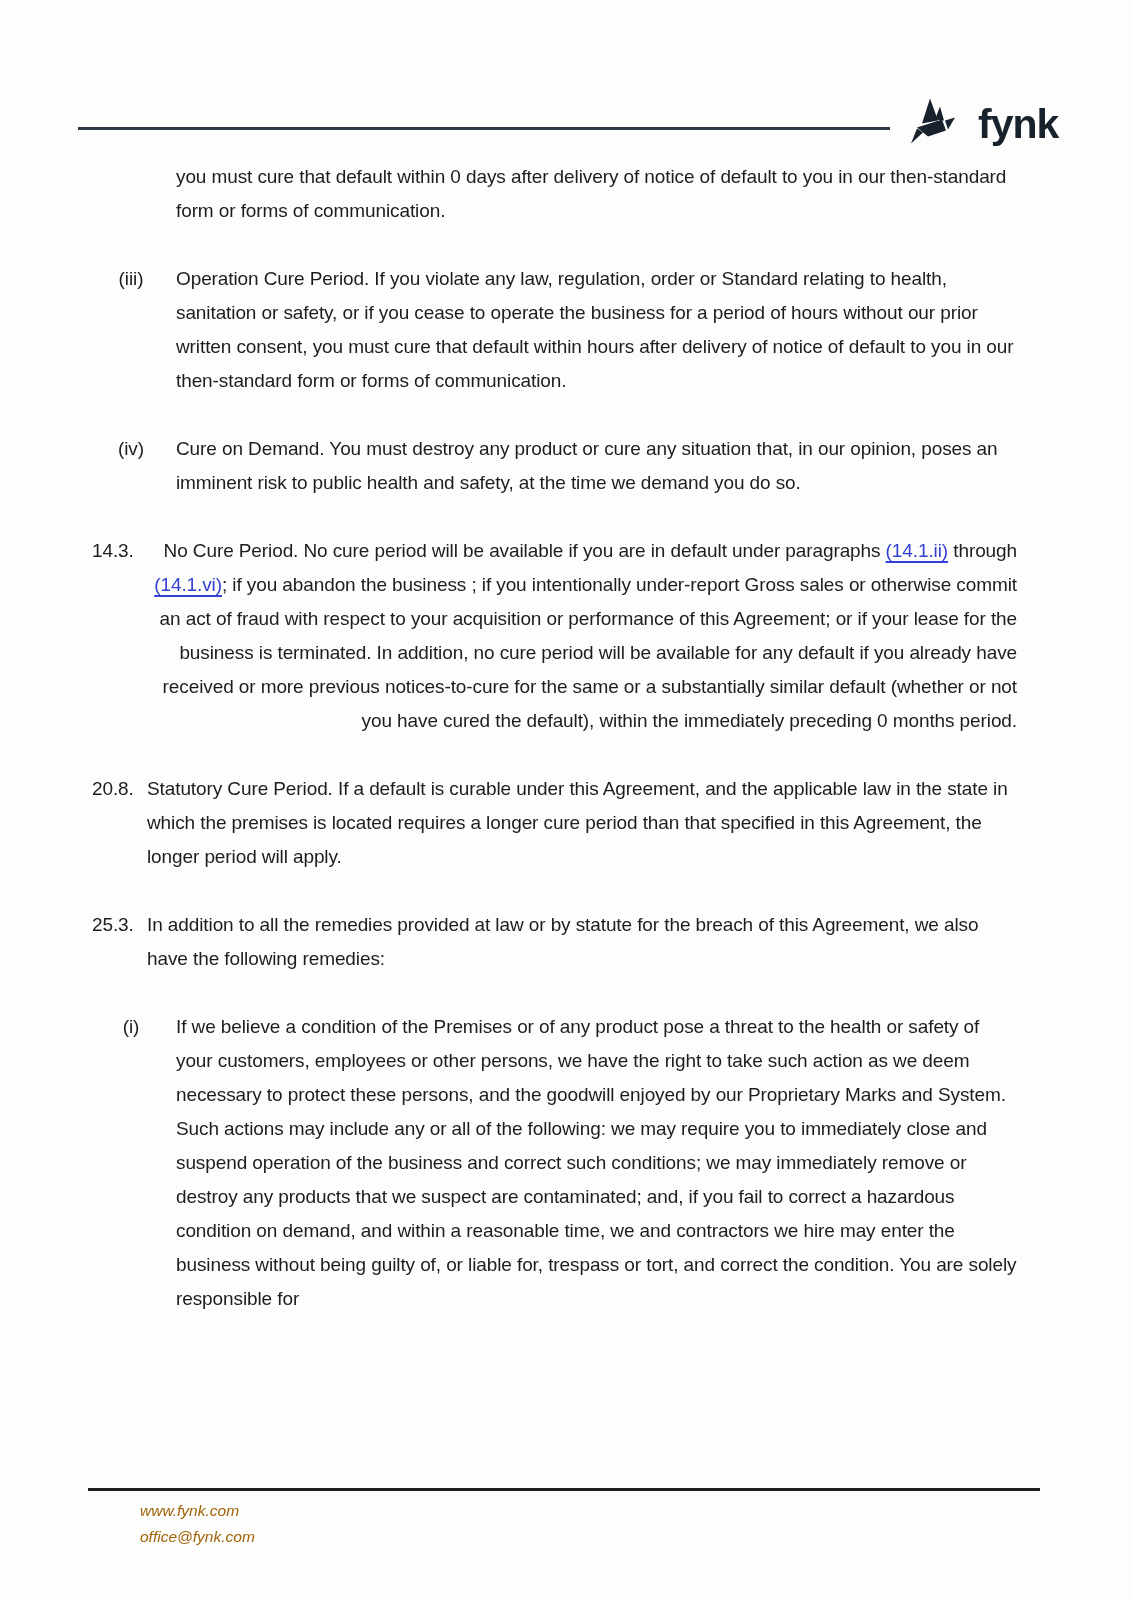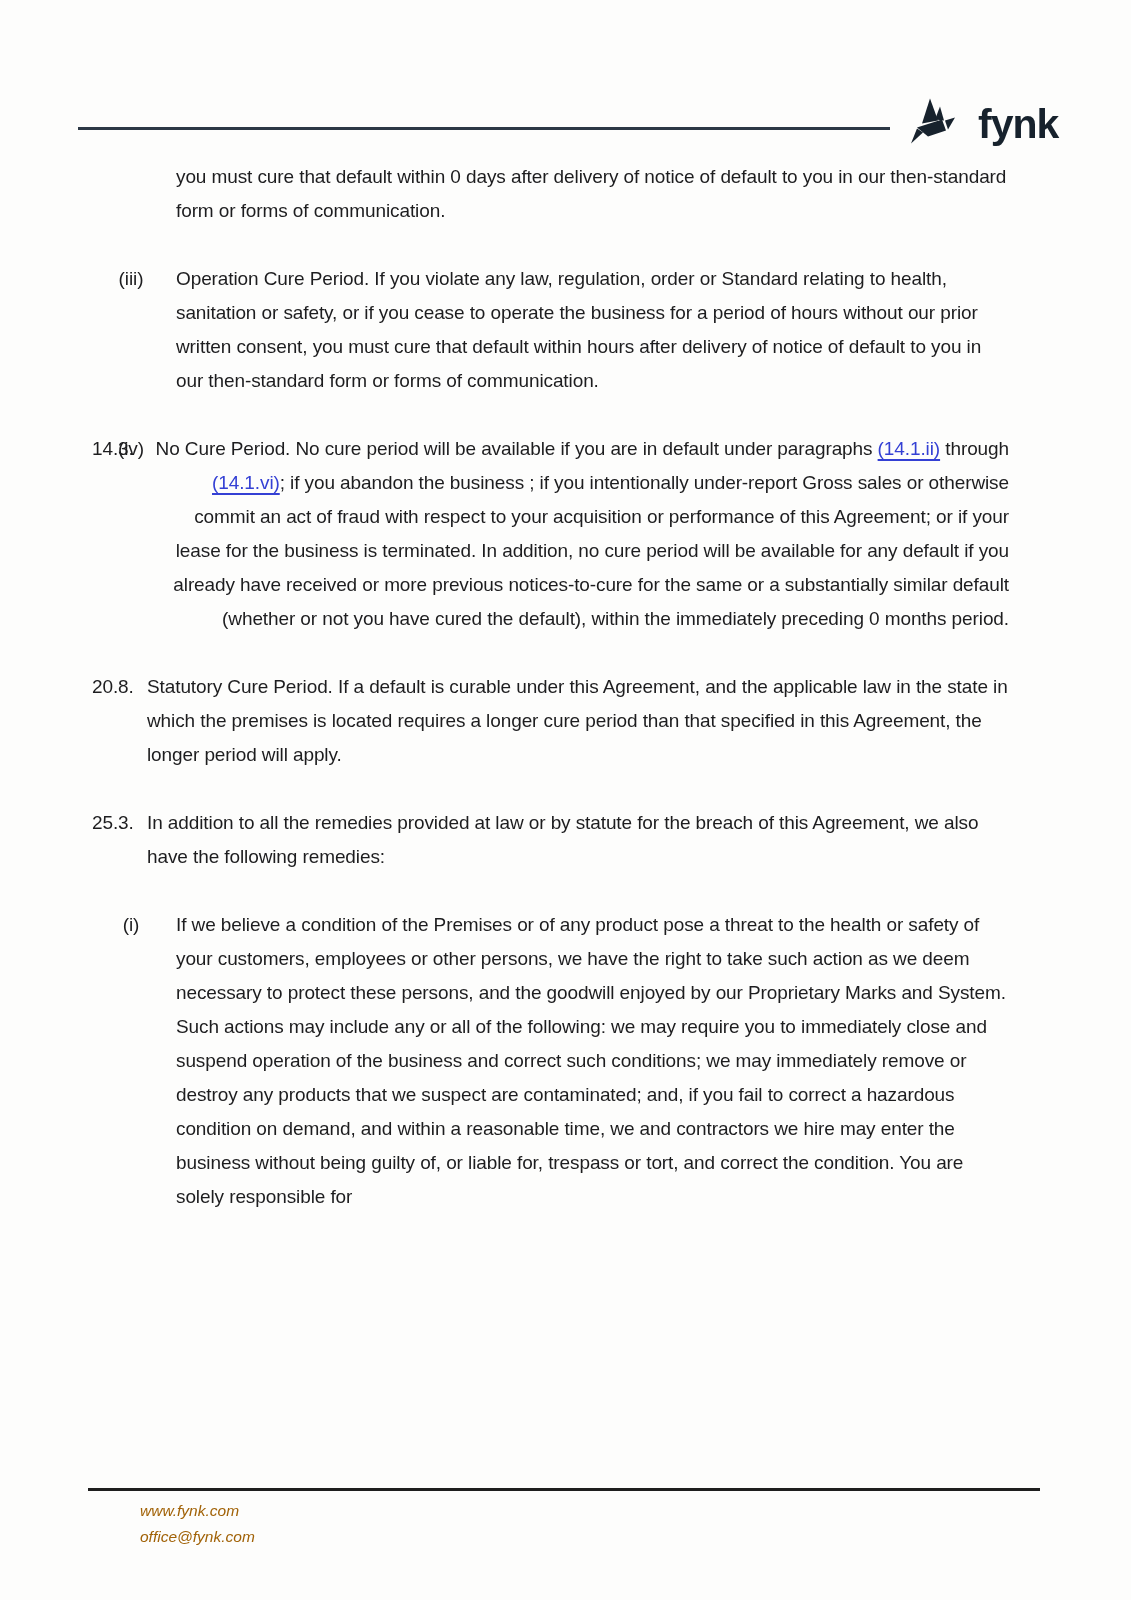--- a/index.html
+++ b/index.html
@@ -42,21 +42,21 @@
 
   
   .content {
     position: absolute;
     top: 160px;
     left: 92px;
     right: 114px;
   }
   .para {
     position: relative;
-    margin: 0 8px 34px 0;
+    margin: 0 0 34px 0;
     font-size: 19px;
     line-height: 34px;
     letter-spacing: -0.1px;
   }
   .para .plabel { position: absolute; left: 0; top: 0; white-space: nowrap; }
   .para.outer { padding-left: 55px; }
   .para.inner { padding-left: 84px; }
   .para.inner .plabel { width: 78px; text-align: center; white-space: nowrap; }
   .para.extra-gap { margin-top: 22px; text-align: right; }
   .ref-link {
@@ -101,21 +101,21 @@
         <polygon points="70,46 90,40 76,64"></polygon>
         <polygon points="14,62 2,92 26,70"></polygon>
       </g>
     </svg>
     <span class="wordmark">fynk</span>
   </div>
 
   <div class="content">
       <div class="para inner"><span class="plabel"></span><span>you must cure that default within 0 days after delivery of notice of default to you in our then-standard form or forms of communication.</span></div>
       <div class="para inner"><span class="plabel">(iii)</span><span>Operation Cure Period. If you violate any law, regulation, order or Standard relating to health, sanitation or safety, or if you cease to operate the business for a period of hours without our prior written consent, you must cure that default within hours after delivery of notice of default to you in our then-standard form or forms of communication.</span></div>
-      <div class="para inner"><span class="plabel">(iv)</span></div>
+      <div class="para inner"><span class="plabel">(iv)</span><span>Cure on Demand. You must destroy any product or cure any situation that, in our opinion, poses an imminent risk to public health and safety, at the time we demand you do so.</span></div>
       <div class="para outer extra-gap"><span class="plabel">14.3.</span><span>No Cure Period. No cure period will be available if you are in default under paragraphs <a href="#" class="ref-link">(14.1.ii)</a> through <a href="#" class="ref-link">(14.1.vi)</a>; if you abandon the business ; if you intentionally under-report Gross sales or otherwise commit an act of fraud with respect to your acquisition or performance of this Agreement; or if your lease for the business is terminated. In addition, no cure period will be available for any default if you already have received  or more previous notices-to-cure for the same or a substantially similar default (whether or not you have cured the default), within the immediately preceding 0 months period.</span></div>
       <div class="para outer"><span class="plabel">20.8.</span><span>Statutory Cure Period. If a default is curable under this Agreement, and the applicable law in the state in which the premises is located requires a longer cure period than that specified in this Agreement, the longer period will apply.</span></div>
       <div class="para outer"><span class="plabel">25.3.</span><span>In addition to all the remedies provided at law or by statute for the breach of this Agreement, we also have the following remedies:</span></div>
       <div class="para inner"><span class="plabel">(i)</span><span>If we believe a condition of the Premises or of any product pose a threat to the health or safety of your customers, employees or other persons, we have the right to take such action as we deem necessary to protect these persons, and the goodwill enjoyed by our Proprietary Marks and System. Such actions may include any or all of the following: we may require you to immediately close and suspend operation of the business and correct such conditions; we may immediately remove or destroy any products that we suspect are contaminated; and, if you fail to correct a hazardous condition on demand, and within a reasonable time, we and contractors we hire may enter the business without being guilty of, or liable for, trespass or tort, and correct the condition. You are solely responsible for</span></div>
     </div>
 
   <div class="footer-rule"></div>
   <div class="footer-text">
     <div>www.fynk.com</div>
     <div>office@fynk.com</div>

